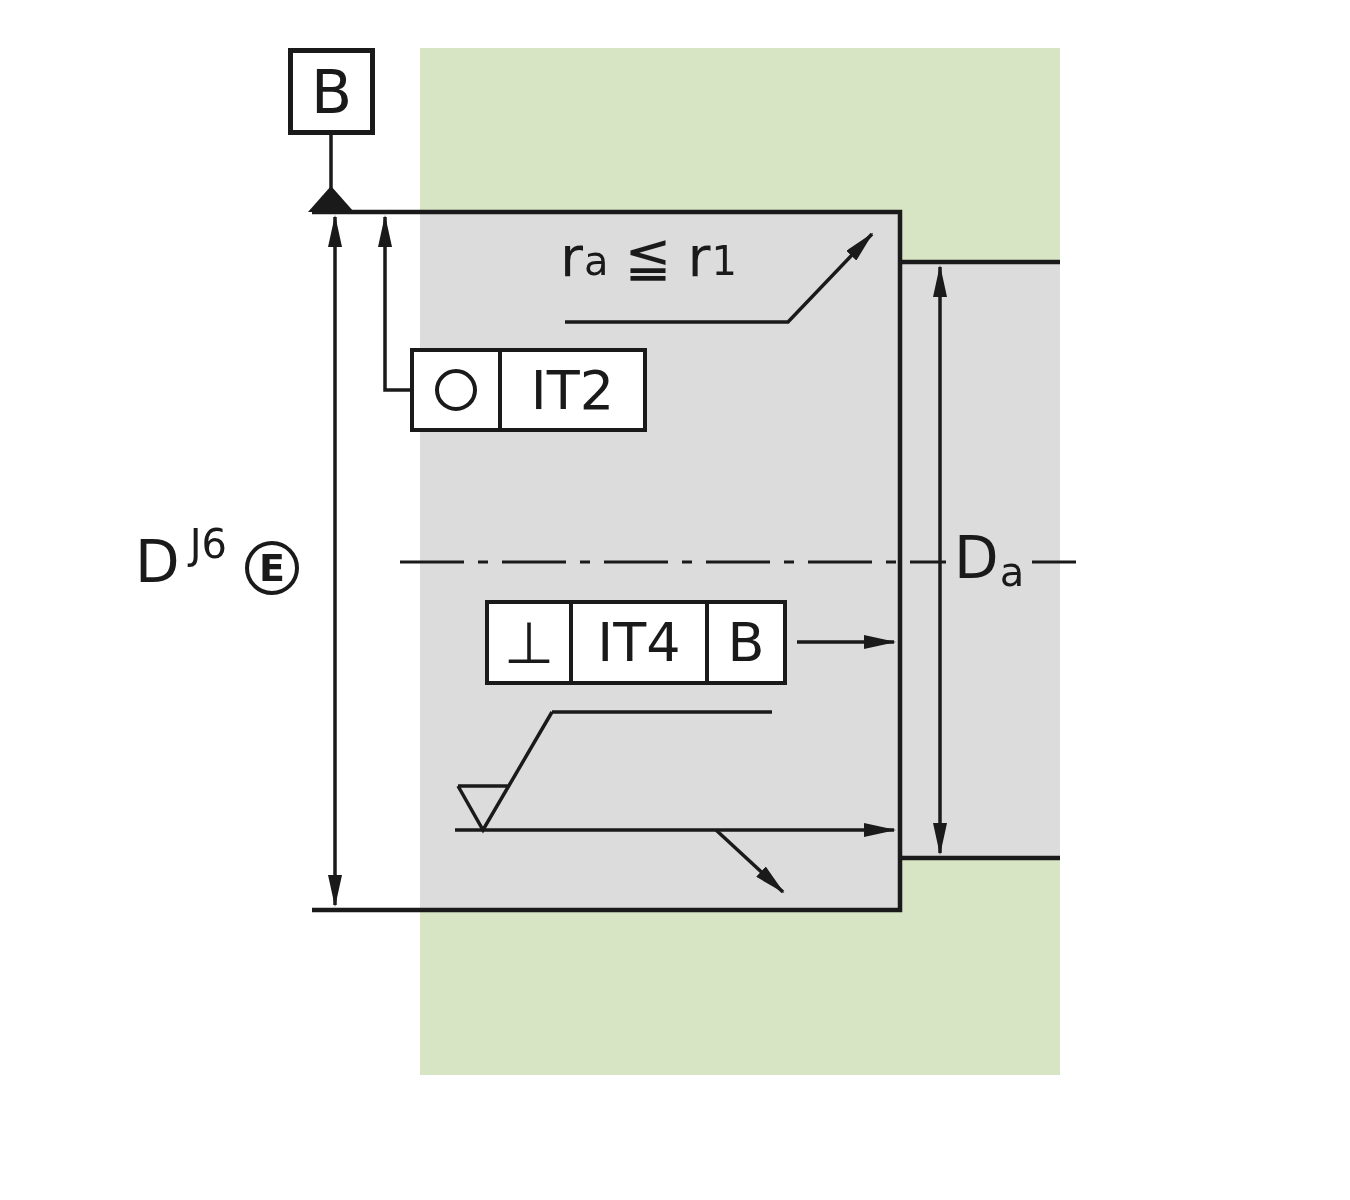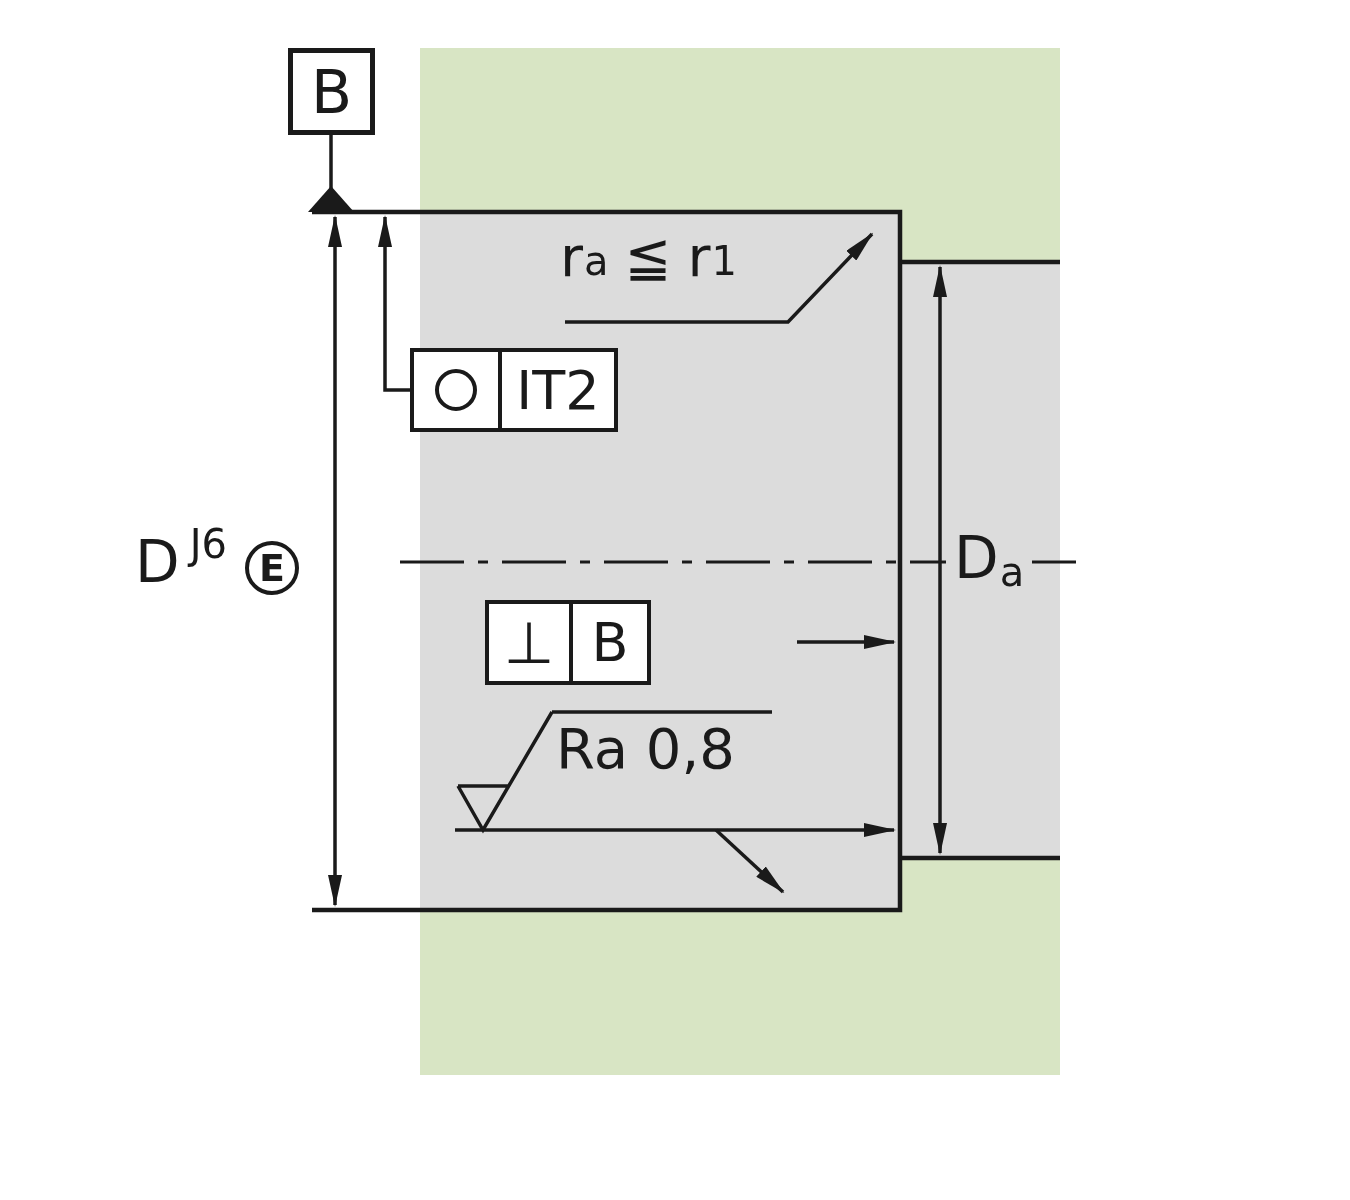--- a/index.html
+++ b/index.html
@@ -35,21 +35,21 @@
     display:flex; align-items:center; justify-content:center;
     font-size:60px;
   }
 
   .frame { border:4px solid var(--line); background:var(--paper); display:flex; align-items:stretch; }
   .frame .cell { display:flex; align-items:center; justify-content:center; font-size:54px; }
   .frame .cell + .cell { border-left:4px solid var(--line); }
 
   .frame-circ { left:410px; top:348px; height:84px; }
   .frame-circ .c1 { width:84px; }
-  .frame-circ .c2 { width:116px; }
+  .frame-circ .c2 { width:145px; }
   .circ-icon { width:42px; height:42px; border:4px solid var(--line); border-radius:50%; background:transparent; }
 
   .frame-perp { left:485px; top:600px; height:85px; }
   .frame-perp .c1 { width:80px; font-size:58px; }
   .frame-perp .c2 { width:136px; }
   .frame-perp .c3 { width:78px; }
 
   .dim-left { left:135px; top:528px; display:flex; align-items:center; font-size:58px; }
   .sup { font-size:40px; position:relative; top:-18px; margin-left:10px; }
   .sub { font-size:40px; position:relative; top:14px; margin-left:1px; }
@@ -140,20 +140,21 @@
 
   <div class="overlay frame frame-circ">
     <div class="cell c1">
       <div class="circ-icon"></div>
     </div>
     <div class="cell c2">IT2</div>
   </div>
 
   <div class="overlay frame frame-perp">
     <div class="cell c1">⊥</div>
+    <div class="cell c2">IT4</div>
     <div class="cell c3">B</div>
   </div>
 
   <div class="overlay dim-left">
     <span>D</span>
       <span class="sup">J6</span>
     <span class="envelope">
       <span>E</span>
     </span>
   </div>
@@ -164,15 +165,14 @@
   </div>
 
   <div class="overlay chamfer-note">
     <span>r</span>
       <span class="sub">a</span>
     <span class="rel">≦</span>
     <span>r</span>
       <span class="sub">1</span>
   </div>
 
-  <div class="overlay surface-label">Ra 0,8</div>
 
 </div>
 
 </body></html>

